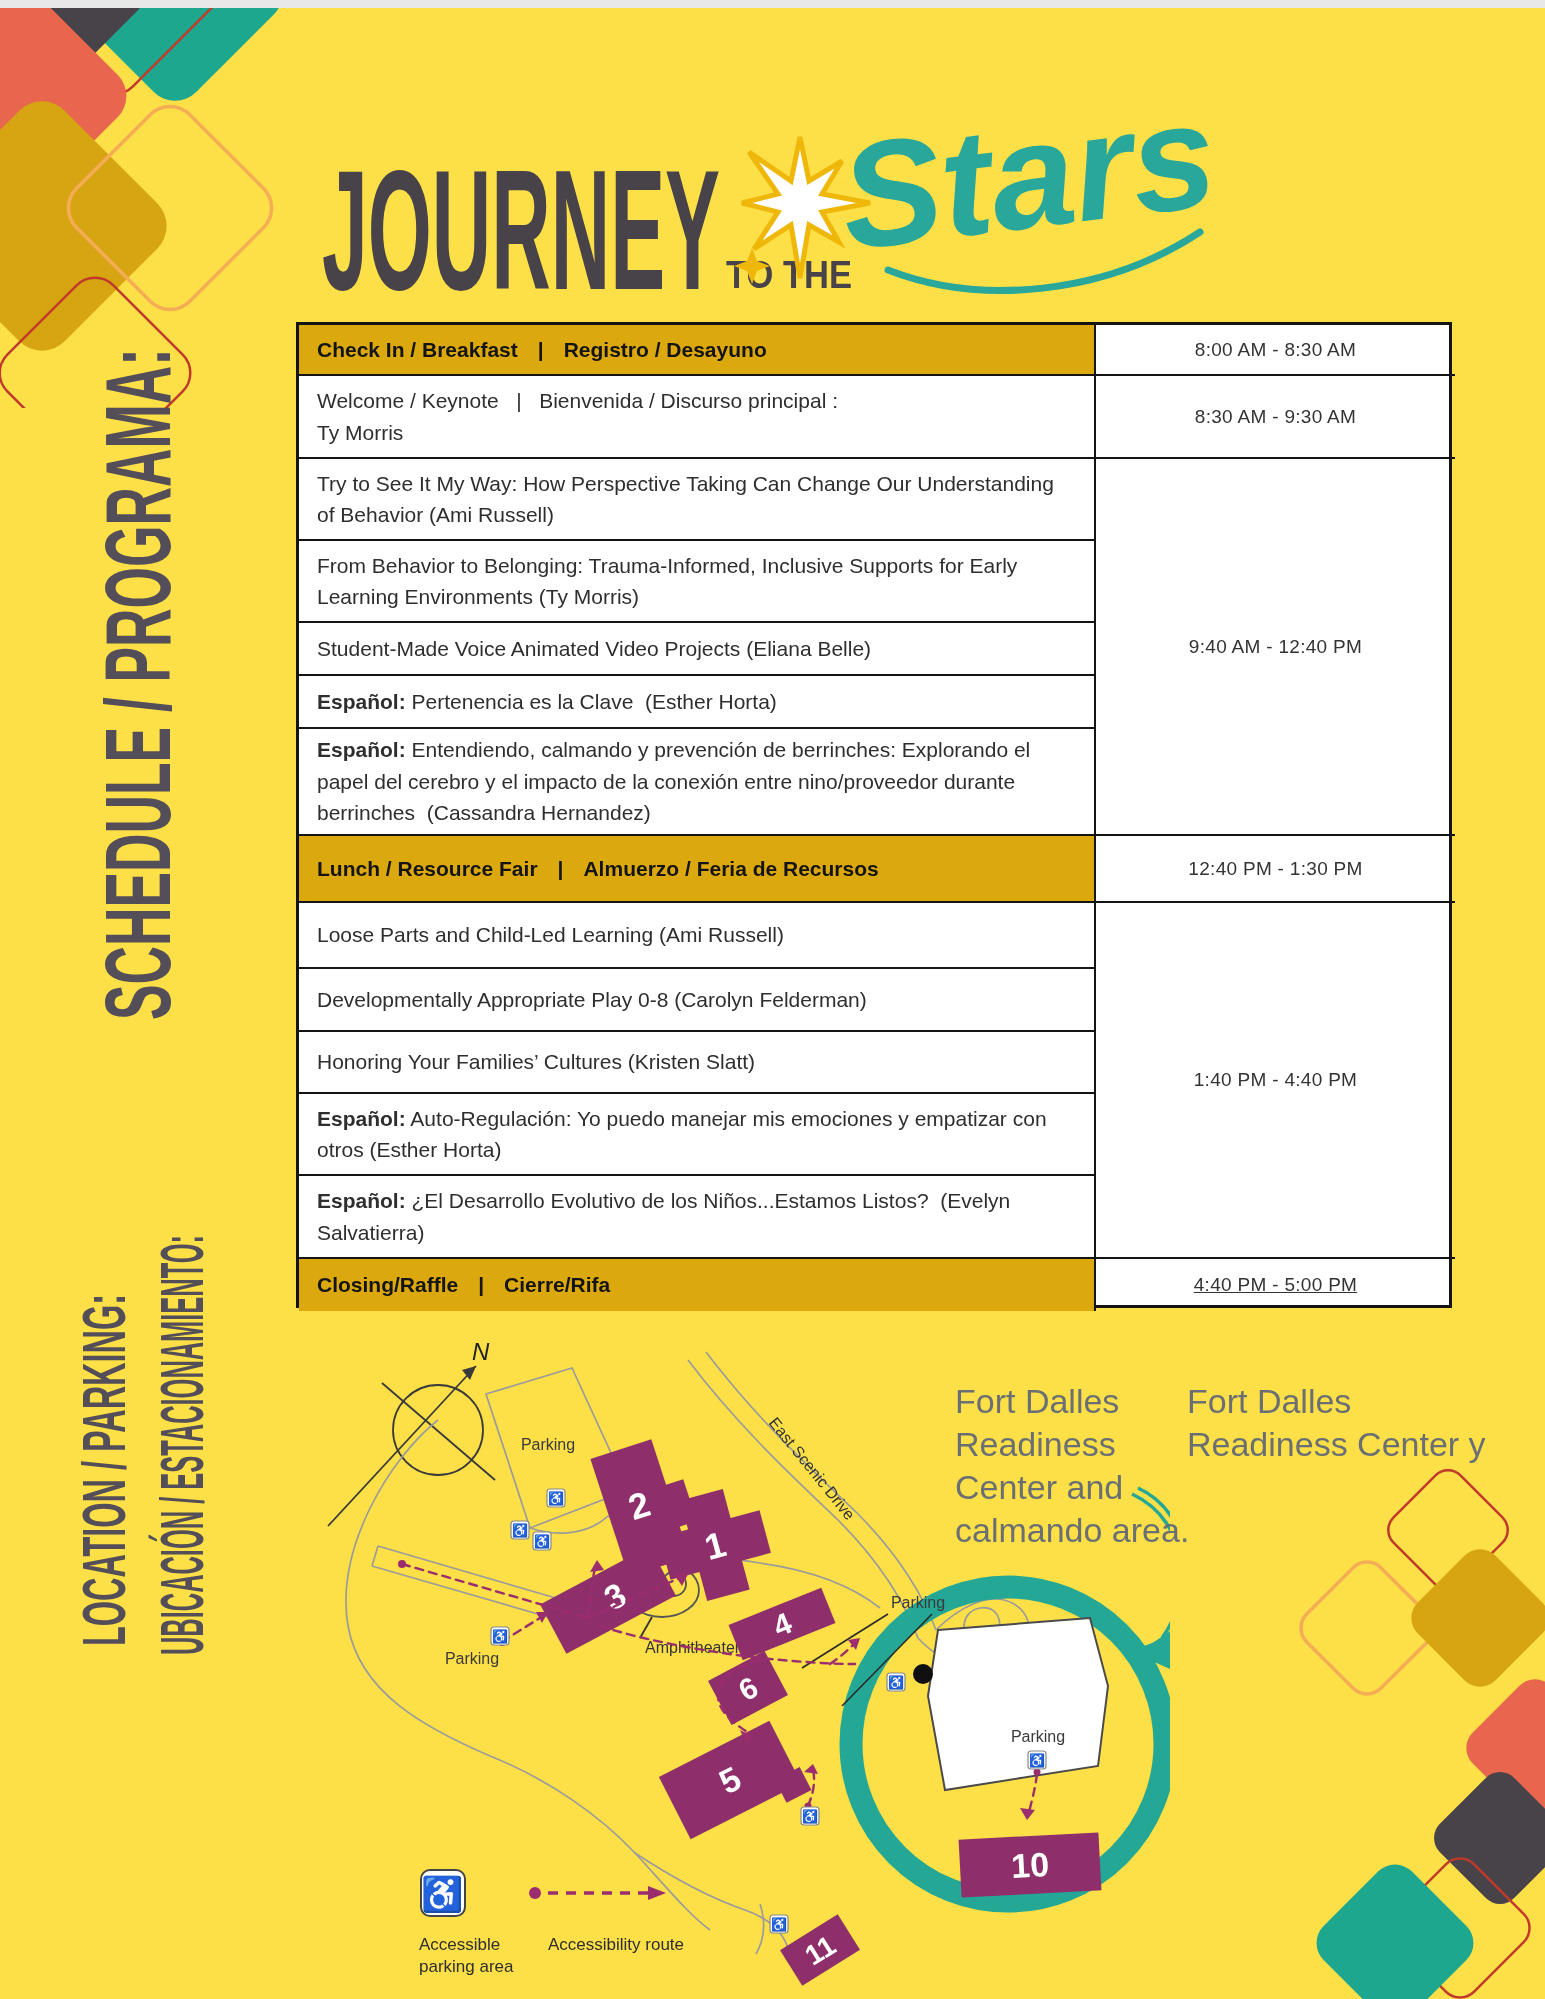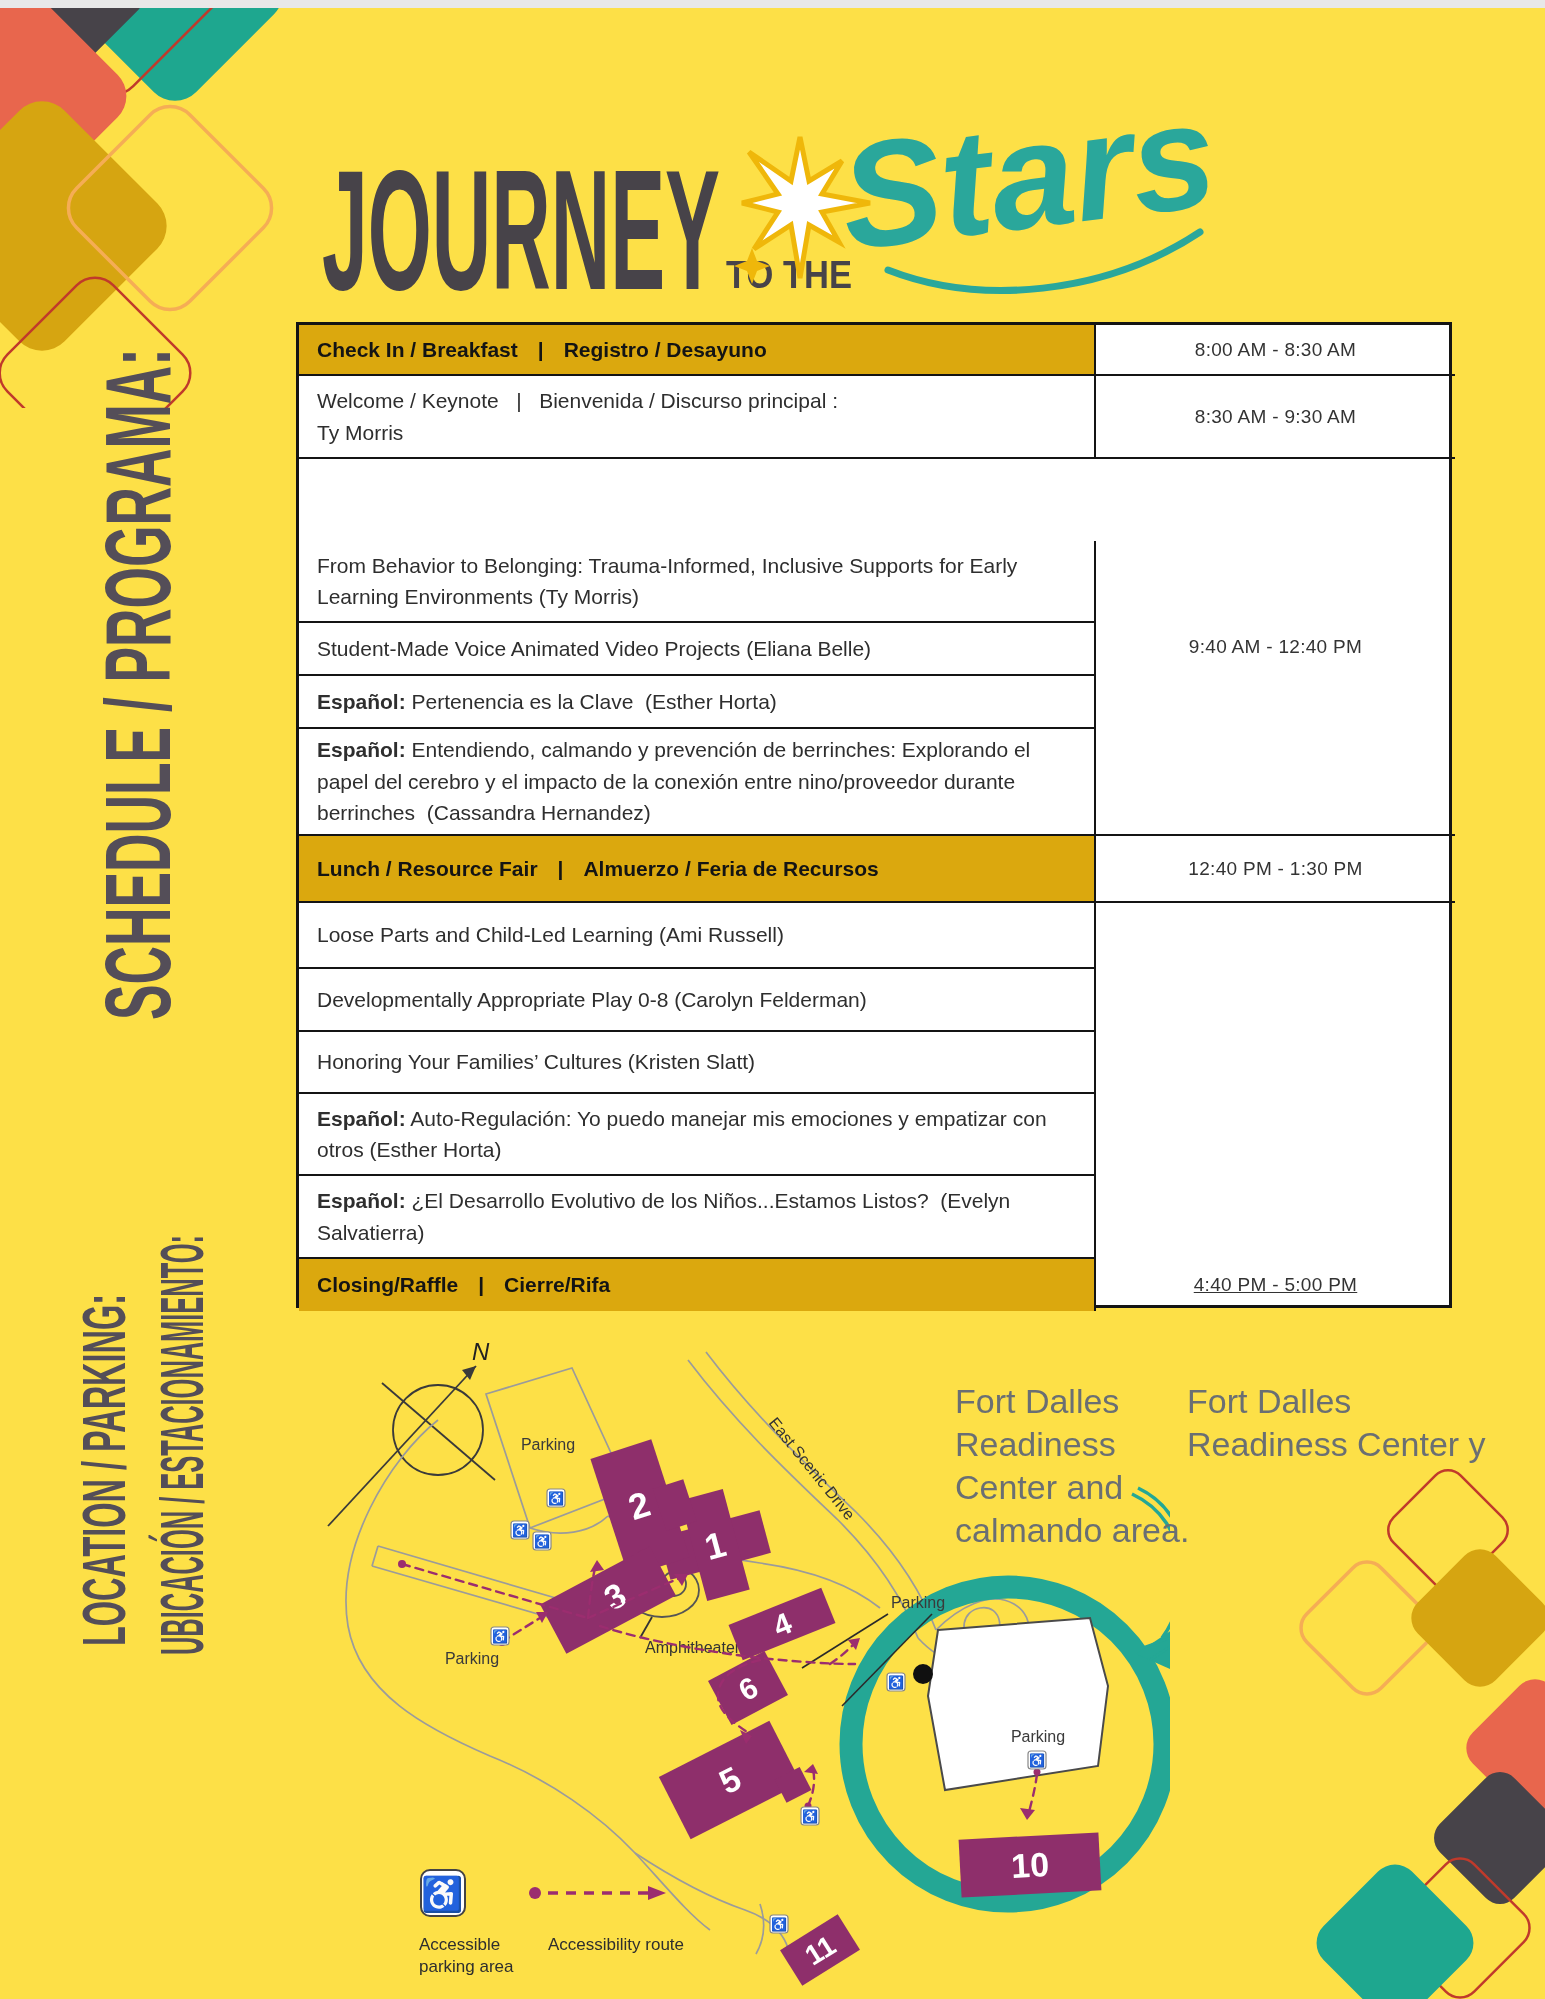--- a/index.html
+++ b/index.html
@@ -87,20 +87,23 @@
       <div><span>Check In / Breakfast</span><span class="pipe">|</span><span>Registro / Desayuno</span></div>
     </div>
     <div class="tcell" style="grid-column:2;grid-row:1">8:00 AM - 8:30 AM</div>
 
     <div class="cell" style="grid-column:1;grid-row:2">
       <div>Welcome / Keynote   |   Bienvenida / Discurso principal :</div>
       <div>Ty Morris</div>
     </div>
     <div class="tcell" style="grid-column:2;grid-row:2">8:30 AM - 9:30 AM</div>
 
+    <div class="cell" style="grid-column:1;grid-row:3">
+      <div>Try to See It My Way: How Perspective Taking Can Change Our Understanding of Behavior (Ami Russell)</div>
+    </div>
     <div class="cell" style="grid-column:1;grid-row:4">
       <div>From Behavior to Belonging: Trauma-Informed, Inclusive Supports for Early Learning Environments (Ty Morris)</div>
     </div>
     <div class="cell" style="grid-column:1;grid-row:5">
       <div>Student-Made Voice Animated Video Projects (Eliana Belle)</div>
     </div>
     <div class="cell" style="grid-column:1;grid-row:6">
       <div><span class="es-prefix">Español:</span><span> Pertenencia es la Clave  (Esther Horta)</span></div>
     </div>
     <div class="cell" style="grid-column:1;grid-row:7">
@@ -121,20 +124,21 @@
     </div>
     <div class="cell" style="grid-column:1;grid-row:11">
       <div>Honoring Your Families’ Cultures (Kristen Slatt)</div>
     </div>
     <div class="cell" style="grid-column:1;grid-row:12">
       <div><span class="es-prefix">Español:</span><span> Auto-Regulación: Yo puedo manejar mis emociones y empatizar con otros (Esther Horta)</span></div>
     </div>
     <div class="cell" style="grid-column:1;grid-row:13">
       <div><span class="es-prefix">Español:</span><span> ¿El Desarrollo Evolutivo de los Niños...Estamos Listos?  (Evelyn Salvatierra)</span></div>
     </div>
+    <div class="tcell" style="grid-column:2;grid-row:9 / span 5">1:40 PM - 4:40 PM</div>
 
     <div class="cell gold last" style="grid-column:1;grid-row:14">
       <div><span>Closing/Raffle</span><span class="pipe">|</span><span>Cierre/Rifa</span></div>
     </div>
     <div class="tcell last" style="grid-column:2;grid-row:14">4:40 PM - 5:00 PM</div>
   </div>
 
   <svg class="abs" style="left:290px;top:1300px" width="880" height="699" viewBox="0 0 880 699">
 
     <g stroke="#3a3a3a" stroke-width="1.8" fill="none">

